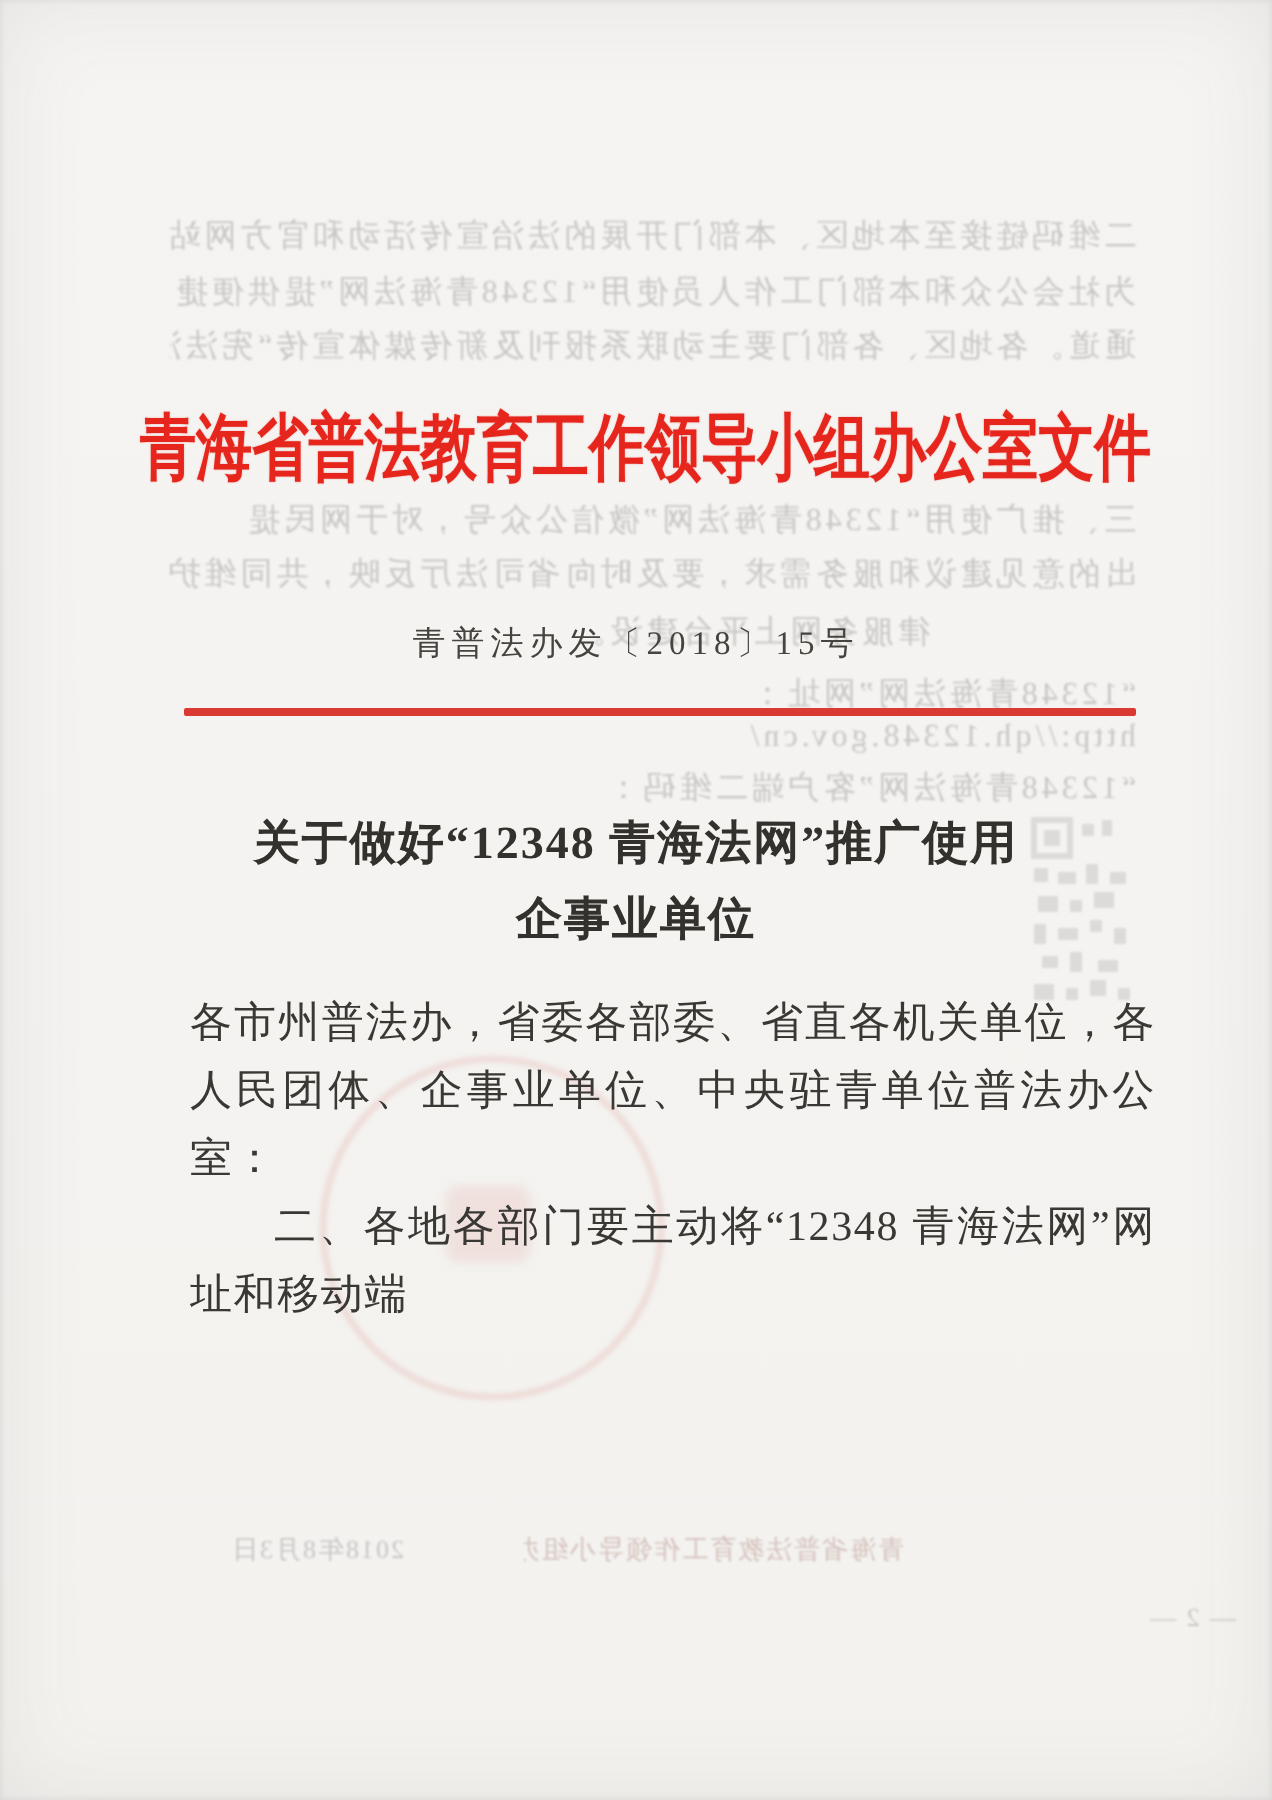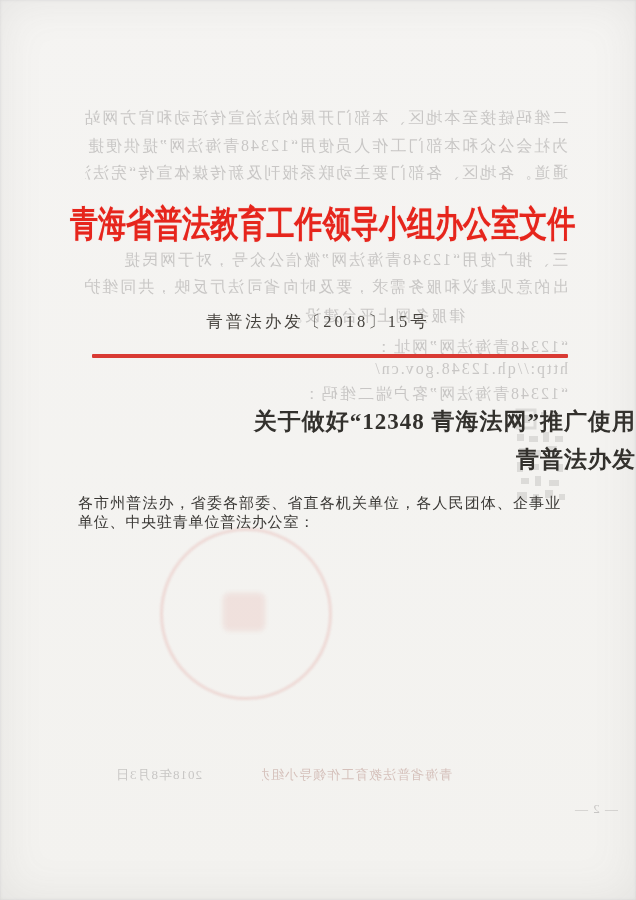--- a/index.html
+++ b/index.html
@@ -51,26 +51,26 @@
   .doc-number {
     position:absolute; top:311px; left:0; width:636px;
     text-align:center; font-size:16.5px; color:#47443f; letter-spacing:3px;
   }
   .red-line {
     position:absolute; top:354px; left:92px; width:476px; height:4px;
     background:#d93a33; border-radius:1px;
   }
   .title {
     position:absolute; top:403px; left:0; width:636px;
-    text-align:right; font-size:23px; font-weight:bold; color:#33312d;
+    text-align:center; font-size:23px; font-weight:bold; color:#33312d;
     line-height:38px; letter-spacing:1px;
   }
   .body-text {
-    position:absolute; top:494px; left:78px; width:483px;
-    font-size:15px; line-height:19px; letter-spacing:0.8px;
+    position:absolute; top:494px; left:95px; width:483px;
+    font-size:21px; line-height:34px; letter-spacing:0.8px;
     color:#3a3835; text-align:justify; text-justify:inter-character;
   }
   .body-text p { margin:0; text-indent:2em; }
   .body-text p.salutation { text-indent:0; }
 </style>
 </head>
 <body>
 
 <div class="page">
 
@@ -117,20 +117,21 @@
   </div>
 
   <div class="red-header">青海省普法教育工作领导小组办公室文件</div>
 
   <div class="doc-number">青普法办发〔2018〕15号</div>
 
   <div class="red-line"></div>
 
   <div class="title">
     <div>关于做好“12348 青海法网”推广使用</div>
-    <div>青普法办发</div>
+    <div>企事业单位</div>
   </div>
 
   <div class="body-text">
     <p class="salutation">各市州普法办，省委各部委、省直各机关单位，各人民团体、企事业单位、中央驻青单位普法办公室：</p>
+    <p>二、各地各部门要主动将“12348 青海法网”网址和移动端</p>
   </div>
 
 </div>
 
 </body></html>

